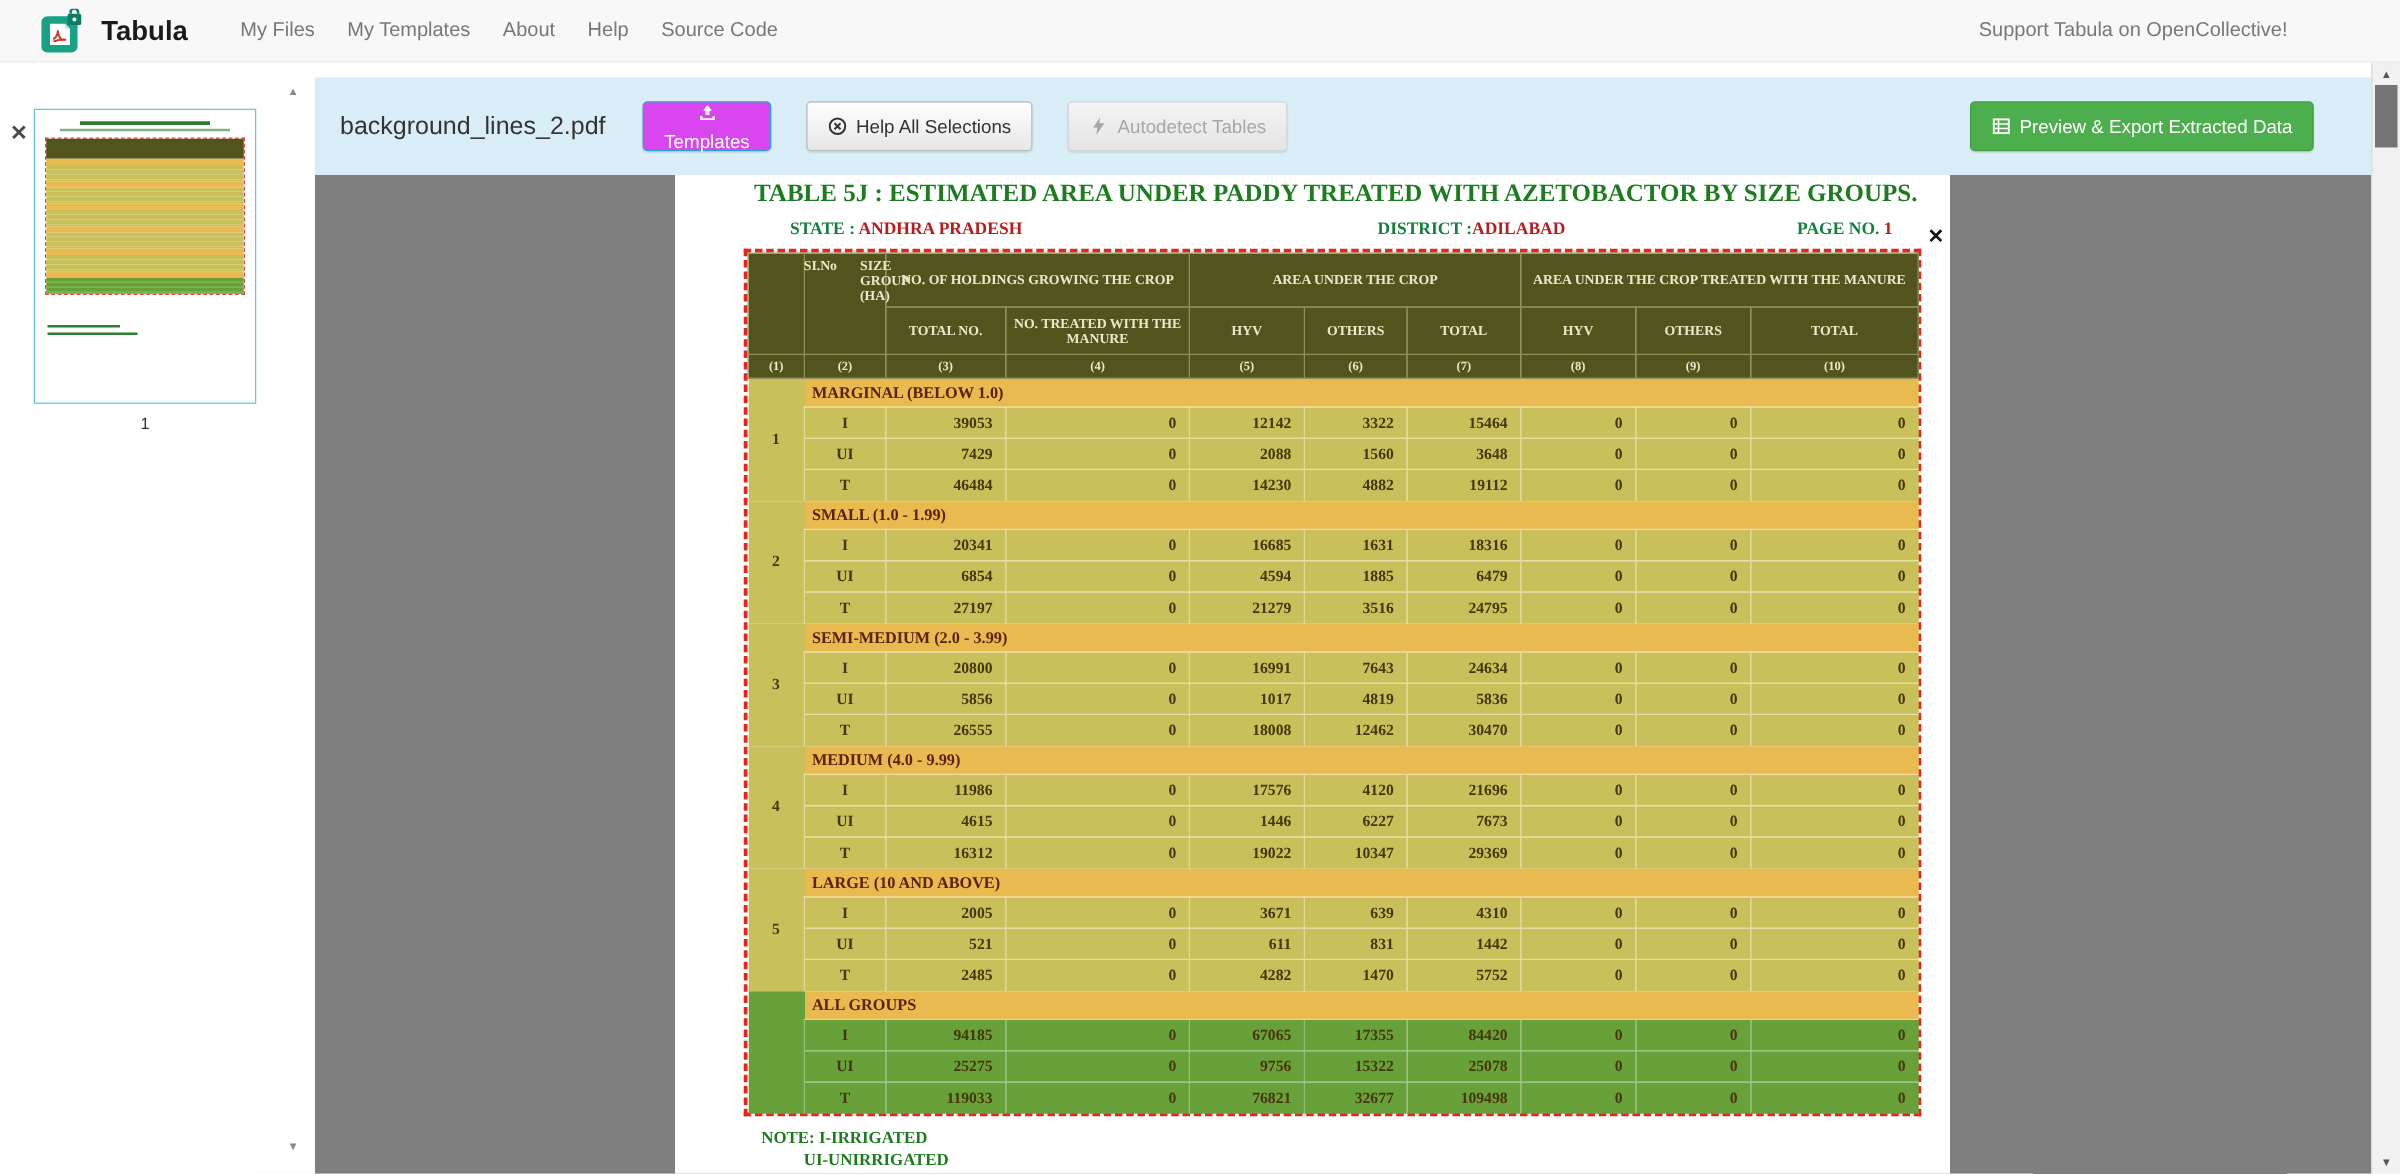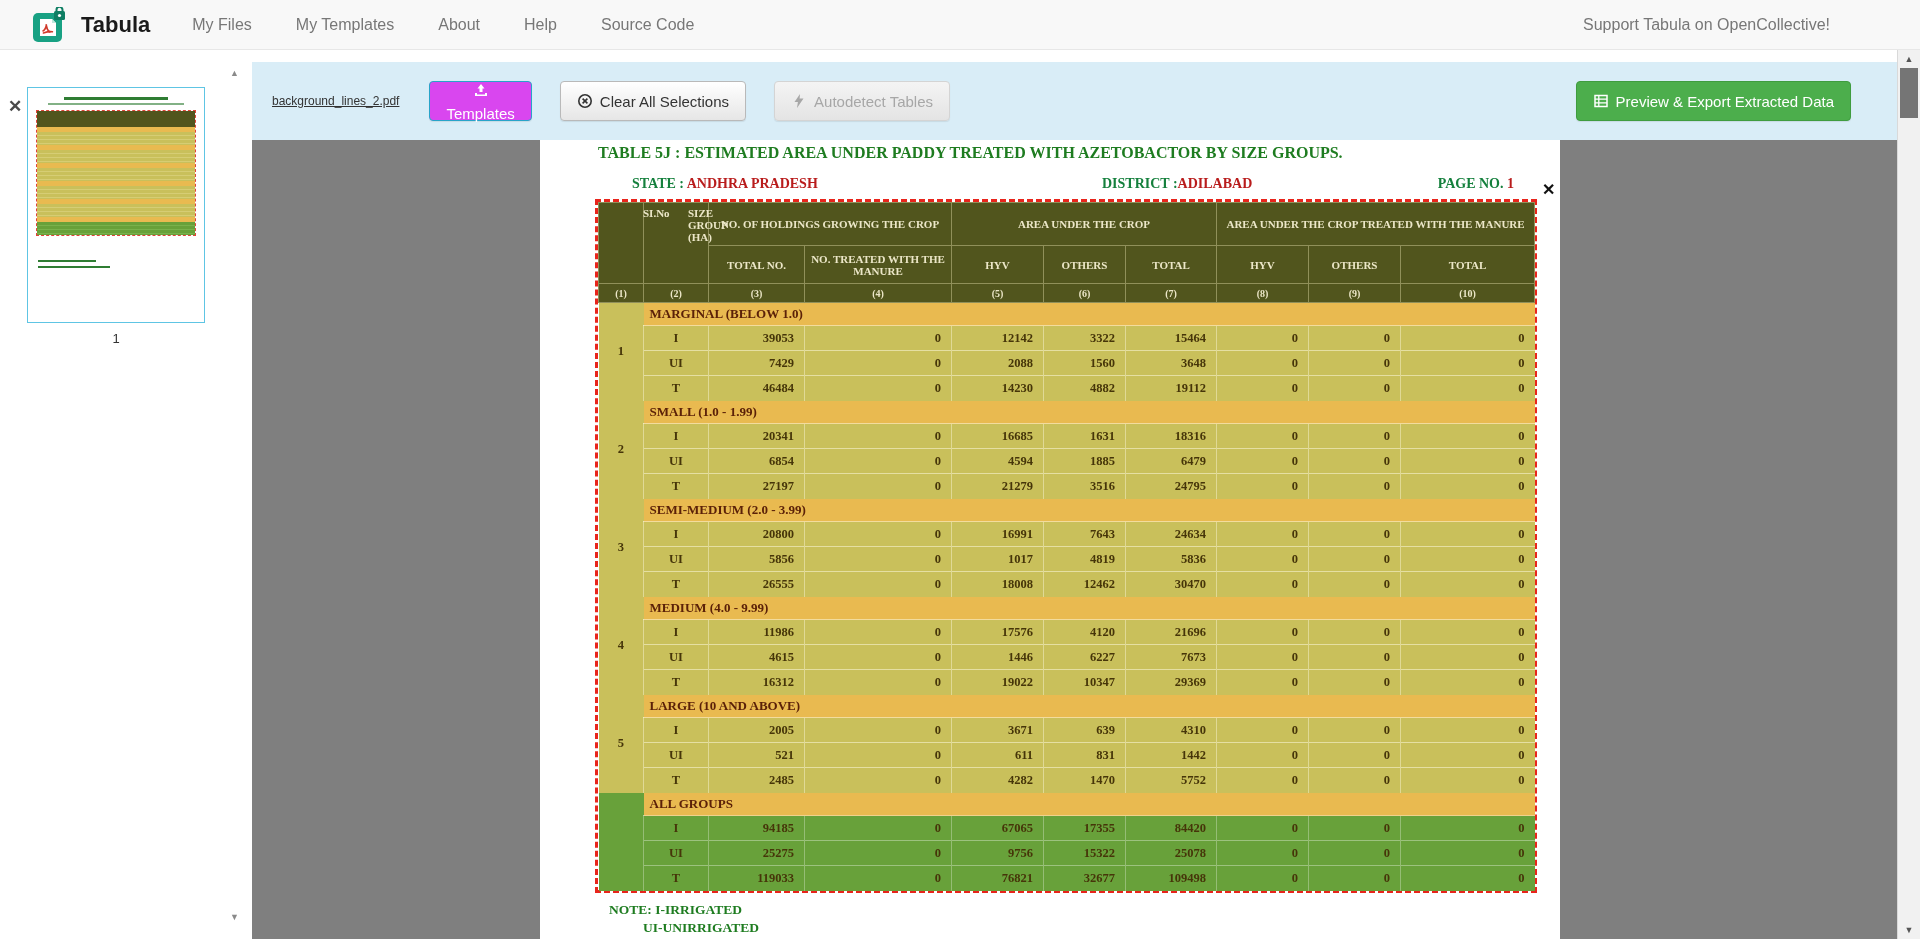--- a/index.html
+++ b/index.html
@@ -6,21 +6,21 @@
   html,body { width:1920px; height:939px; overflow:hidden; background:#fff;
               font-family:"Liberation Sans", sans-serif; }
   .app { position:relative; width:1920px; height:939px; }
 
   
   .navbar { position:absolute; left:0; top:0; width:1920px; height:50px;
             background:#f8f8f8; border-bottom:1px solid #e7e7e7;
             display:flex; align-items:center; padding:0 90px 0 33px; }
   .logo { width:34px; height:36px; position:relative; flex:0 0 auto; }
   .brand { font-size:22px; font-weight:bold; color:#1a1a1a; margin-left:14px; }
-  .nav-links { display:flex; gap:44px; margin-left:42px; }
+  .nav-links { display:flex; gap:26px; margin-left:42px; }
   .nav-links span { font-size:16px; color:#777; cursor:pointer; }
   .nav-right { margin-left:auto; font-size:16px; color:#777; }
 
   
   .sidebar { position:absolute; left:0; top:50px; width:252px; height:889px;
              background:#ffffff; }
   .thumb-close { position:absolute; left:8px; top:48px; font-size:17px;
                  font-weight:bold; color:#4a4a4a; cursor:pointer; line-height:1; }
   .thumb { position:absolute; left:27px; top:37px; width:178px; height:236px;
            background:#fff; border:1px solid #5ec5e4; cursor:pointer; }
@@ -38,41 +38,41 @@
                    text-align:center; font-size:13px; color:#333; }
   .side-scroll-up   { position:absolute; left:230px; top:18px;  font-size:9px; color:#8a8a8a; cursor:pointer; }
   .side-scroll-down { position:absolute; left:230px; top:862px; font-size:9px; color:#8a8a8a; cursor:pointer; }
 
   
   .main { position:absolute; left:252px; top:50px; width:1645px; height:889px;
           background:#fff; }
   .toolbar { position:absolute; left:0; top:12px; width:1645px; height:78px;
              background:#d9edf7; display:flex; align-items:center;
              padding:0 46px 0 20px; }
-  .filename { font-size:12px; color:#333; margin-right:30px;text-decoration:underline; }
+  .filename { font-size:20px; color:#333; margin-right:30px; }
   .btn { display:inline-flex; align-items:center; gap:7px; height:40px;
          padding:0 16px; border-radius:4px; font-size:15px; cursor:pointer;
          border:1px solid transparent; box-shadow:0 1px 1px rgba(0,0,0,.08); }
   .btn-templates { background:#d946ef; border-color:#28a4c9; color:#fff;flex-direction:column; }
   .btn-clear { background:linear-gradient(#ffffff,#e6e6e6); border-color:#b9b9b9;
                color:#333; margin-left:28px; }
   .btn-auto { background:linear-gradient(#f4f4f4,#e4e4e4); border-color:#d4d4d4;
               color:#a7a7a7; margin-left:28px; cursor:default; }
   .btn-export { background:#4cae4c; border-color:#3f9c3f; color:#fff;
                 margin-left:auto; }
   .bicon { width:16px; height:16px; flex:0 0 auto; }
 
   
   .doc-area { position:absolute; left:0; top:90px; width:1645px; height:799px;
               background:#7f7f7f; }
   .page { position:absolute; left:288px; top:0; width:1020px; height:799px;
           background:#ffffff; }
   .pdf-serif { font-family:"Liberation Serif", serif; font-weight:bold; }
   .page-title { position:absolute; left:58px; top:4px; width:936px;
-                text-align:left; font-size:16px; color:#1e7c20; }
+                text-align:right; font-size:20px; color:#1e7c20; }
   .info-line { position:absolute; left:58px; top:36px; width:936px; height:20px;
                font-size:14px; }
   .info-state { position:absolute; left:34px; }
   .info-district { position:absolute; left:504px; }
   .info-page { position:absolute; right:20px;font-family:Liberation Serif, serif; }
   .glabel { color:#15803d; }
   .gvalue { color:#b91c1c; }
 
   .selection { position:absolute; left:55px; top:59px; width:942px; height:694px;
                border:3px dashed #e8251c; cursor:move; }
@@ -181,21 +181,21 @@
           <path d="M2 11v3h12v-3h-2v1.6H4V11z" fill="#fff"></path>
         </svg>
         <span>Templates</span>
       </button>
 
       <button class="btn btn-clear">
         <svg class="bicon" viewBox="0 0 16 16">
           <circle cx="8" cy="8" r="6.2" fill="none" stroke="#333" stroke-width="1.6"></circle>
           <path d="M5.6 5.6l4.8 4.8M10.4 5.6l-4.8 4.8" stroke="#333" stroke-width="1.6"></path>
         </svg>
-        <span>Clear All Selections</span>
+        <span>Help All Selections</span>
       </button>
 
       <button class="btn btn-auto">
         <svg class="bicon" viewBox="0 0 16 16">
           <path d="M9 1L3.5 9h3.4L6 15l6.5-9.5H8.6z" fill="#a7a7a7"></path>
         </svg>
         <span>Autodetect Tables</span>
       </button>
 
       <button class="btn btn-export">

